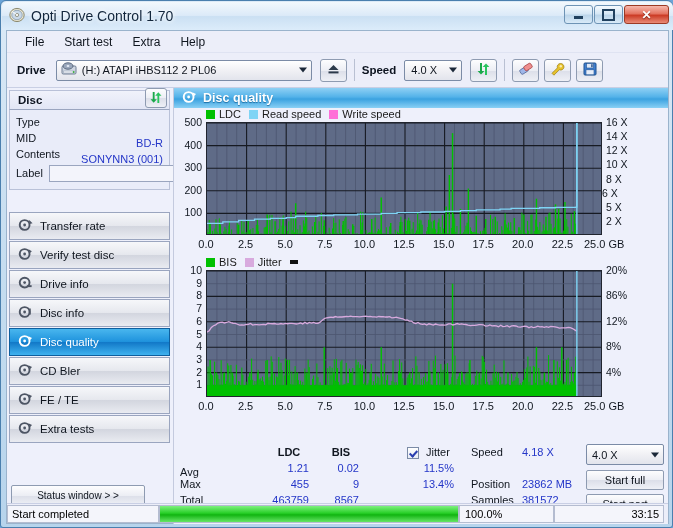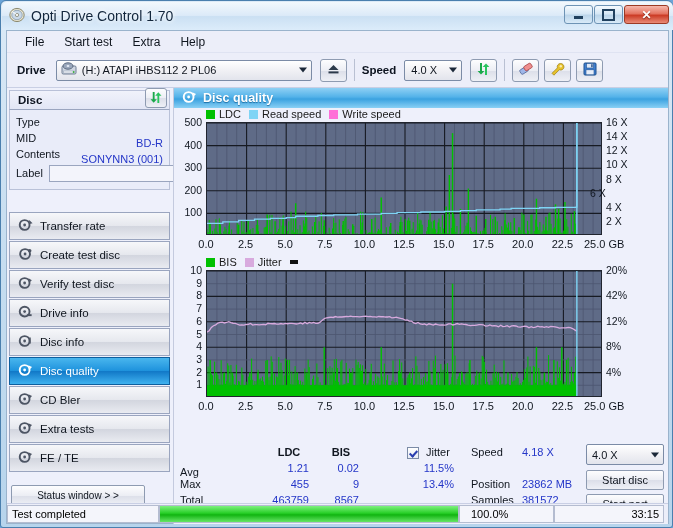--- a/index.html
+++ b/index.html
@@ -330,30 +330,20 @@
                 <circle cx="7" cy="8" r="5.6" fill="none" stroke="#4d5564" stroke-width="2.2"></circle>
                 <circle cx="7" cy="8" r="1.6" fill="#4d5564"></circle>
                 <path d="M12 3 L14.5 5.5 L12.5 6" stroke="#4d5564" stroke-width="1.6" fill="none"></path>
               </svg>
           </span>
           <span class="nlabel">Transfer rate</span>
         </div>
         <div class="navitem">
           <span class="nicon">
             <svg width="15" height="14" viewBox="0 0 16 16">
-                <circle cx="7.5" cy="8" r="5.6" fill="none" stroke="#4d5564" stroke-width="2.2"></circle>
-                <circle cx="7.5" cy="8" r="1.6" fill="#4d5564"></circle>
-                <circle cx="12.8" cy="4.2" r="2" fill="#4d5564"></circle>
-              </svg>
-          </span>
-          <span class="nlabel">Create test disc</span>
-        </div>
-        <div class="navitem">
-          <span class="nicon">
-            <svg width="15" height="14" viewBox="0 0 16 16">
                 <circle cx="7" cy="8" r="5.6" fill="none" stroke="#4d5564" stroke-width="2.2"></circle>
                 <circle cx="7" cy="8" r="1.6" fill="#4d5564"></circle>
                 <path d="M11.5 3.5 L14 5 L12 6.8" stroke="#4d5564" stroke-width="1.5" fill="none"></path>
               </svg>
           </span>
           <span class="nlabel">Verify test disc</span>
         </div>
         <div class="navitem">
           <span class="nicon">
             <svg width="15" height="14" viewBox="0 0 16 16">
@@ -395,31 +385,31 @@
           <span class="nlabel">CD Bler</span>
         </div>
         <div class="navitem">
           <span class="nicon">
             <svg width="15" height="14" viewBox="0 0 16 16">
                 <circle cx="7" cy="8" r="5.6" fill="none" stroke="#4d5564" stroke-width="2.2"></circle>
                 <circle cx="7" cy="8" r="1.6" fill="#4d5564"></circle>
                 <path d="M11.5 3.5 L14.2 4.8 L12.2 6.9" stroke="#4d5564" stroke-width="1.5" fill="none"></path>
               </svg>
           </span>
-          <span class="nlabel">Extra tests</span>
+          <span class="nlabel">FE / TE</span>
         </div>
         <div class="navitem">
           <span class="nicon">
             <svg width="15" height="14" viewBox="0 0 16 16">
                 <circle cx="7" cy="8" r="5.6" fill="none" stroke="#4d5564" stroke-width="2.2"></circle>
                 <circle cx="7" cy="8" r="1.6" fill="#4d5564"></circle>
                 <path d="M11.5 3.5 L14.2 4.8 L12.2 6.9" stroke="#4d5564" stroke-width="1.5" fill="none"></path>
               </svg>
           </span>
-          <span class="nlabel">FE / TE</span>
+          <span class="nlabel">Extra tests</span>
         </div>
       </div>
 
       <div id="statusbtn">Status window &gt; &gt;</div>
     </div>
 
     <div id="main">
       <div id="main-head">
         <span style="margin-left:8px;display:block;">
           <svg width="15" height="14" viewBox="0 0 16 16">
@@ -864,22 +854,22 @@
         </div>
         <div id="chart1-yticks"></div>
         <div id="chart1-y2ticks"></div>
         <div id="chart1-xticks"></div>
       <div class="ytick" style="left: 0px; width: 28px; top: 98.4px;">100</div>
           <div class="ytick" style="left: 0px; width: 28px; top: 75.8px;">200</div>
           <div class="ytick" style="left: 0px; width: 28px; top: 53.2px;">300</div>
           <div class="ytick" style="left: 0px; width: 28px; top: 30.6px;">400</div>
           <div class="ytick" style="left: 0px; width: 28px; top: 8px;">500</div>
           <div class="ytickR" style="left: 432px; top: 106.875px;">2 X</div>
-          <div class="ytickR" style="left: 432px; top: 92.75px;">4 X</div>
-          <div class="ytickR" style="left: 416px; top: 78.625px;">6 X</div>
+          <div class="ytickR" style="left: 432px; top: 92.75px;">5 X</div>
+          <div class="ytickR" style="left: 428px; top: 78.625px;">6 X</div>
           <div class="ytickR" style="left: 432px; top: 64.5px;">8 X</div>
           <div class="ytickR" style="left: 432px; top: 50.375px;">10 X</div>
           <div class="ytickR" style="left: 432px; top: 36.25px;">12 X</div>
           <div class="ytickR" style="left: 432px; top: 22.125px;">14 X</div>
           <div class="ytickR" style="left: 432px; top: 8px;">16 X</div>
           <div class="xtick" style="left: 12px; top: 130px; width: 40px;">0.0</div>
           <div class="xtick" style="left: 51.6px; top: 130px; width: 40px;">2.5</div>
           <div class="xtick" style="left: 91.2px; top: 130px; width: 40px;">5.0</div>
           <div class="xtick" style="left: 130.8px; top: 130px; width: 40px;">7.5</div>
           <div class="xtick" style="left: 170.4px; top: 130px; width: 40px;">10.0</div>
@@ -1347,21 +1337,21 @@
           <div class="ytick" style="left: 0px; width: 28px; top: 84.2px;">4</div>
           <div class="ytick" style="left: 0px; width: 28px; top: 71.5px;">5</div>
           <div class="ytick" style="left: 0px; width: 28px; top: 58.8px;">6</div>
           <div class="ytick" style="left: 0px; width: 28px; top: 46.1px;">7</div>
           <div class="ytick" style="left: 0px; width: 28px; top: 33.4px;">8</div>
           <div class="ytick" style="left: 0px; width: 28px; top: 20.7px;">9</div>
           <div class="ytick" style="left: 0px; width: 28px; top: 8px;">10</div>
           <div class="ytickR" style="left: 432px; top: 109.6px;">4%</div>
           <div class="ytickR" style="left: 432px; top: 84.2px;">8%</div>
           <div class="ytickR" style="left: 432px; top: 58.8px;">12%</div>
-          <div class="ytickR" style="left: 432px; top: 33.4px;">42%</div>
+          <div class="ytickR" style="left: 432px; top: 33.4px;">86%</div>
           <div class="ytickR" style="left: 432px; top: 8px;">20%</div>
           <div class="xtick" style="left: 12px; top: 144px; width: 40px;">0.0</div>
           <div class="xtick" style="left: 51.6px; top: 144px; width: 40px;">2.5</div>
           <div class="xtick" style="left: 91.2px; top: 144px; width: 40px;">5.0</div>
           <div class="xtick" style="left: 130.8px; top: 144px; width: 40px;">7.5</div>
           <div class="xtick" style="left: 170.4px; top: 144px; width: 40px;">10.0</div>
           <div class="xtick" style="left: 210px; top: 144px; width: 40px;">12.5</div>
           <div class="xtick" style="left: 249.6px; top: 144px; width: 40px;">15.0</div>
           <div class="xtick" style="left: 289.2px; top: 144px; width: 40px;">17.5</div>
           <div class="xtick" style="left: 328.8px; top: 144px; width: 40px;">20.0</div>
@@ -1395,28 +1385,28 @@
         <div class="sval" style="left:348px;top:0px;width:65px;text-align:left;">4.18 X</div>
         <div class="scell" style="left:297px;top:32px;">Position</div>
         <div class="sval" style="left:348px;top:32px;width:72px;text-align:left;">23862 MB</div>
         <div class="scell" style="left:297px;top:48px;">Samples</div>
         <div class="sval" style="left:348px;top:48px;width:72px;text-align:left;">381572</div>
 
         <div class="combo" style="position:absolute;left:412px;top:-2px;width:78px;padding-left:5px;">
           <span>4.0 X</span>
           <span class="arrow"></span>
         </div>
-        <div class="sbtn" style="left:412px;top:24px;width:78px;">Start disc</div>
+        <div class="sbtn" style="left:412px;top:24px;width:78px;">Start full</div>
         <div class="sbtn" style="left:412px;top:48px;width:78px;">Start part</div>
       </div>
     </div>
 
     <div id="statusbar">
-      <div class="sbseg" style="width:152px;padding-left:4px;">Test completed</div>
+      <div class="sbseg" style="width:152px;padding-left:4px;">Start completed</div>
       <div class="sbseg progress-outer" style="width:300px;">
         <div class="progress-fill" id="progfill" style="width: 100%;"></div>
       </div>
-      <div class="sbseg" style="width:95px;padding-left:11px;">100.0%</div>
+      <div class="sbseg" style="width:95px;padding-left:5px;">100.0%</div>
       <div class="sbseg" style="width:110px;justify-content:flex-end;padding-right:4px;">33:15</div>
     </div>
 
   </div>
 </div>
 
 </body></html>

